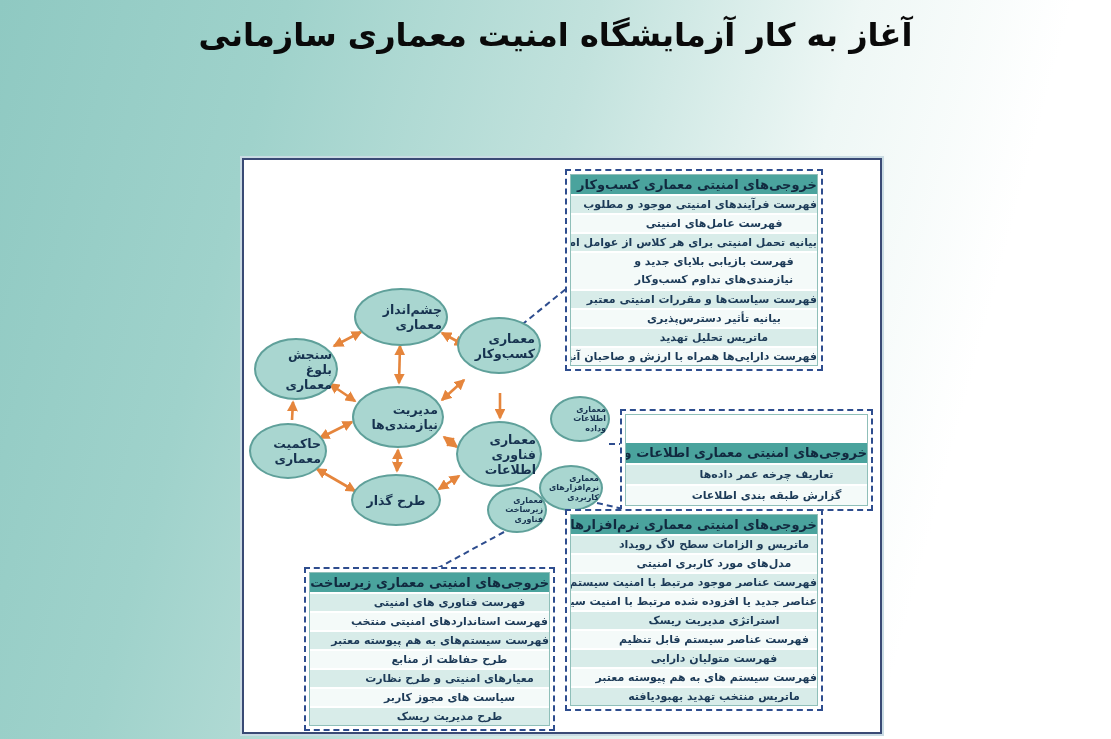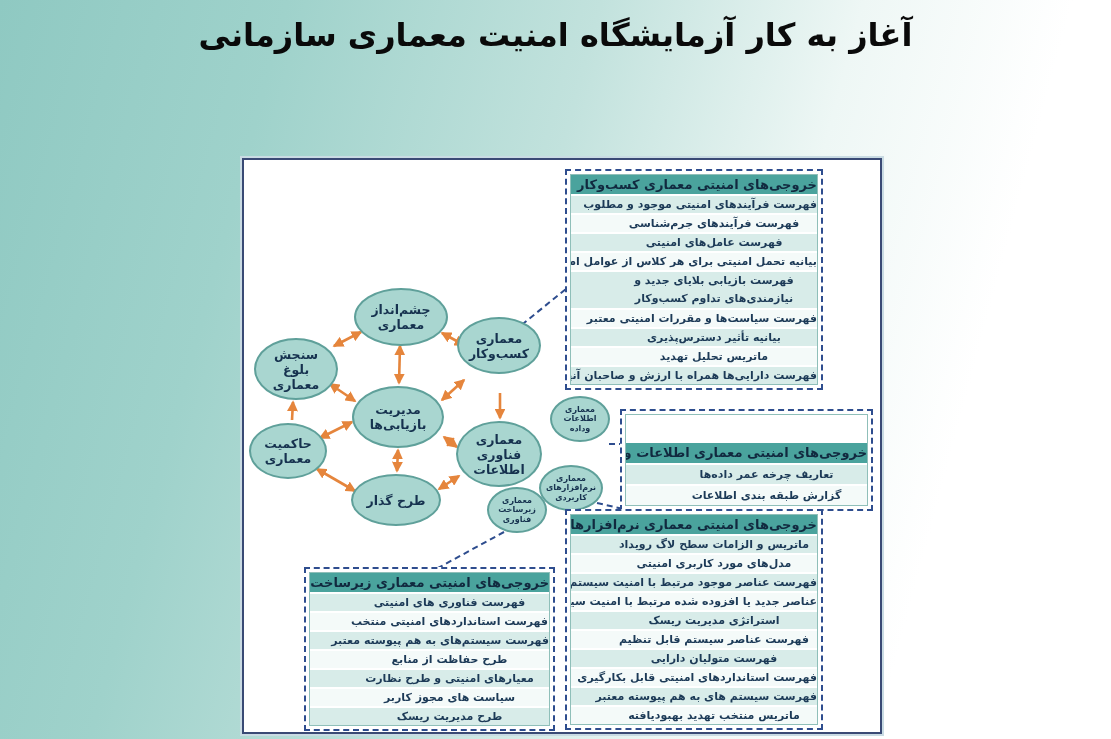--- a/index.html
+++ b/index.html
@@ -18,21 +18,21 @@
     position:absolute;left:242px;top:158px;width:640px;height:576px;
     background:#ffffff;border:2px solid #3a4a75;
     box-shadow:0 0 0 2px #c9dbe3;
     box-sizing:border-box;
   }
   svg.overlay{position:absolute;left:0;top:0;width:1111px;height:739px;pointer-events:none;}
   .node{
     position:absolute;border-radius:50%;
     background:#a9d6d0;border:2px solid #5fa09a;
     display:flex;align-items:center;justify-content:center;
-    box-sizing:border-box;text-align:center;direction:rtl;
+    box-sizing:border-box;direction:rtl;
     color:#16324f;font-weight:bold;
   }
   .node.big{font-size:12.5px;line-height:1.2;padding:4px;}
   .node.small{font-size:8px;line-height:1.15;padding:2px;}
   .otable{
     position:absolute;border:2px dashed #2e4d8e;background:#ffffff;
     padding:3px;box-sizing:border-box;direction:rtl;
   }
   .itable{border:1px solid #8fbfb9;}
   .thead{
@@ -90,21 +90,21 @@
 <div class="node big" style="left:354px;top:288px;width:94px;height:58px">
   <span>چشم‌انداز معماری</span>
 </div>
 <div class="node big" style="left:254px;top:338px;width:84px;height:62px">
   <span>سنجش بلوغ معماری</span>
 </div>
 <div class="node big" style="left:457px;top:317px;width:84px;height:57px">
   <span>معماری کسب‌وکار</span>
 </div>
 <div class="node big" style="left:352px;top:386px;width:92px;height:62px">
-  <span>مدیریت بازیابی‌ها</span>
+  <span>مدیریت نیازمندی‌ها</span>
 </div>
 <div class="node big" style="left:249px;top:423px;width:78px;height:56px">
   <span>حاکمیت معماری</span>
 </div>
 <div class="node big" style="left:456px;top:421px;width:86px;height:66px">
   <span>معماری فناوری اطلاعات</span>
 </div>
 <div class="node big" style="left:351px;top:474px;width:90px;height:52px">
   <span>طرح گذار</span>
 </div>
@@ -115,21 +115,20 @@
   <span>معماری نرم‌افزارهای کاربردی</span>
 </div>
 <div class="node small" style="left:487px;top:487px;width:60px;height:46px">
   <span>معماری زیرساخت فناوری</span>
 </div>
 
 <div class="otable" style="left:565px;top:169px;width:258px">
   <div class="itable">
     <div class="thead">خروجی‌های امنیتی معماری کسب‌وکار</div>
     <div class="trow">فهرست فرآیندهای امنیتی موجود و مطلوب</div>
-    <div class="trow">فهرست فرآیندهای جرم‌شناسی</div>
     <div class="trow">فهرست عامل‌های امنیتی</div>
     <div class="trow">بیانیه تحمل امنیتی برای هر کلاس از عوامل امنیتی</div>
     <div class="trow tall">فهرست بازیابی بلایای جدید و نیازمندی‌های تداوم کسب‌وکار</div>
     <div class="trow">فهرست سیاست‌ها و مقررات امنیتی معتبر</div>
     <div class="trow">بیانیه تأثیر دسترس‌پذیری</div>
     <div class="trow">ماتریس تحلیل تهدید</div>
     <div class="trow">فهرست دارایی‌ها همراه با ارزش و صاحبان آنها</div>
   </div>
 </div>
 
@@ -144,21 +143,20 @@
 <div class="otable" style="left:565px;top:509px;width:258px">
   <div class="itable">
     <div class="thead">خروجی‌های امنیتی معماری نرم‌افزارهای کاربردی</div>
     <div class="trow">ماتریس و الزامات سطح لاگ رویداد</div>
     <div class="trow">مدل‌های مورد کاربری امنیتی</div>
     <div class="trow">فهرست عناصر موجود مرتبط با امنیت سیستم</div>
     <div class="trow">عناصر جدید یا افزوده شده مرتبط با امنیت سیستم</div>
     <div class="trow">استراتژی مدیریت ریسک</div>
     <div class="trow">فهرست عناصر سیستم قابل تنظیم</div>
     <div class="trow">فهرست متولیان دارایی</div>
-    <div class="trow">فهرست استانداردهای امنیتی قابل بکارگیری</div>
     <div class="trow">فهرست سیستم های به هم پیوسته معتبر</div>
     <div class="trow">ماتریس منتخب تهدید بهبودیافته</div>
   </div>
 </div>
 
 <div class="otable" style="left:304px;top:567px;width:251px">
   <div class="itable">
     <div class="thead">خروجی‌های امنیتی معماری زیرساخت فناوری</div>
     <div class="trow">فهرست فناوری های امنیتی</div>
     <div class="trow">فهرست استانداردهای امنیتی منتخب</div>

